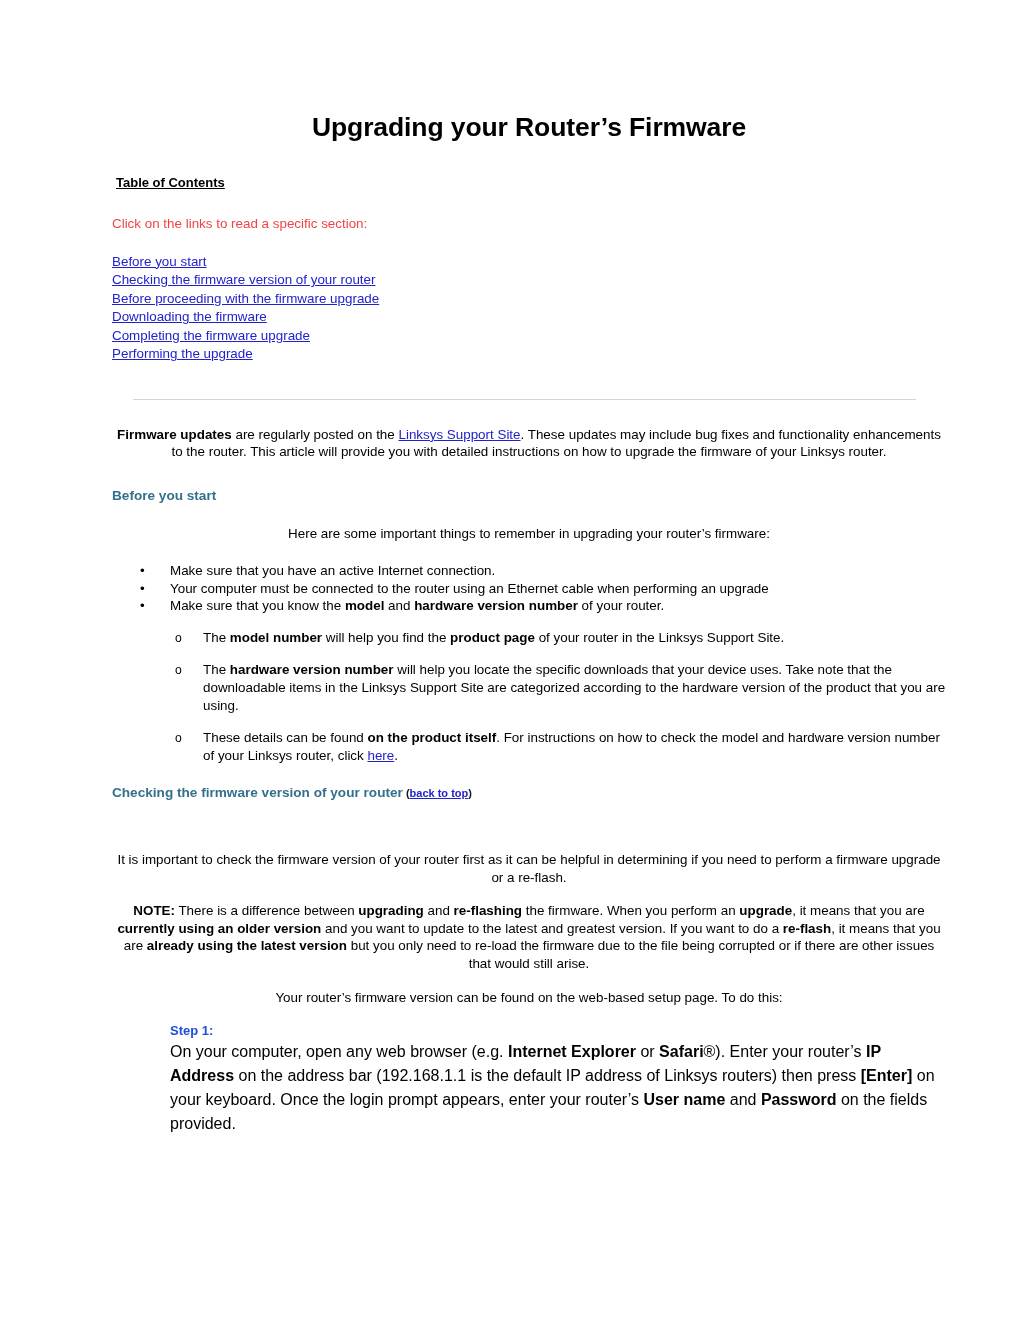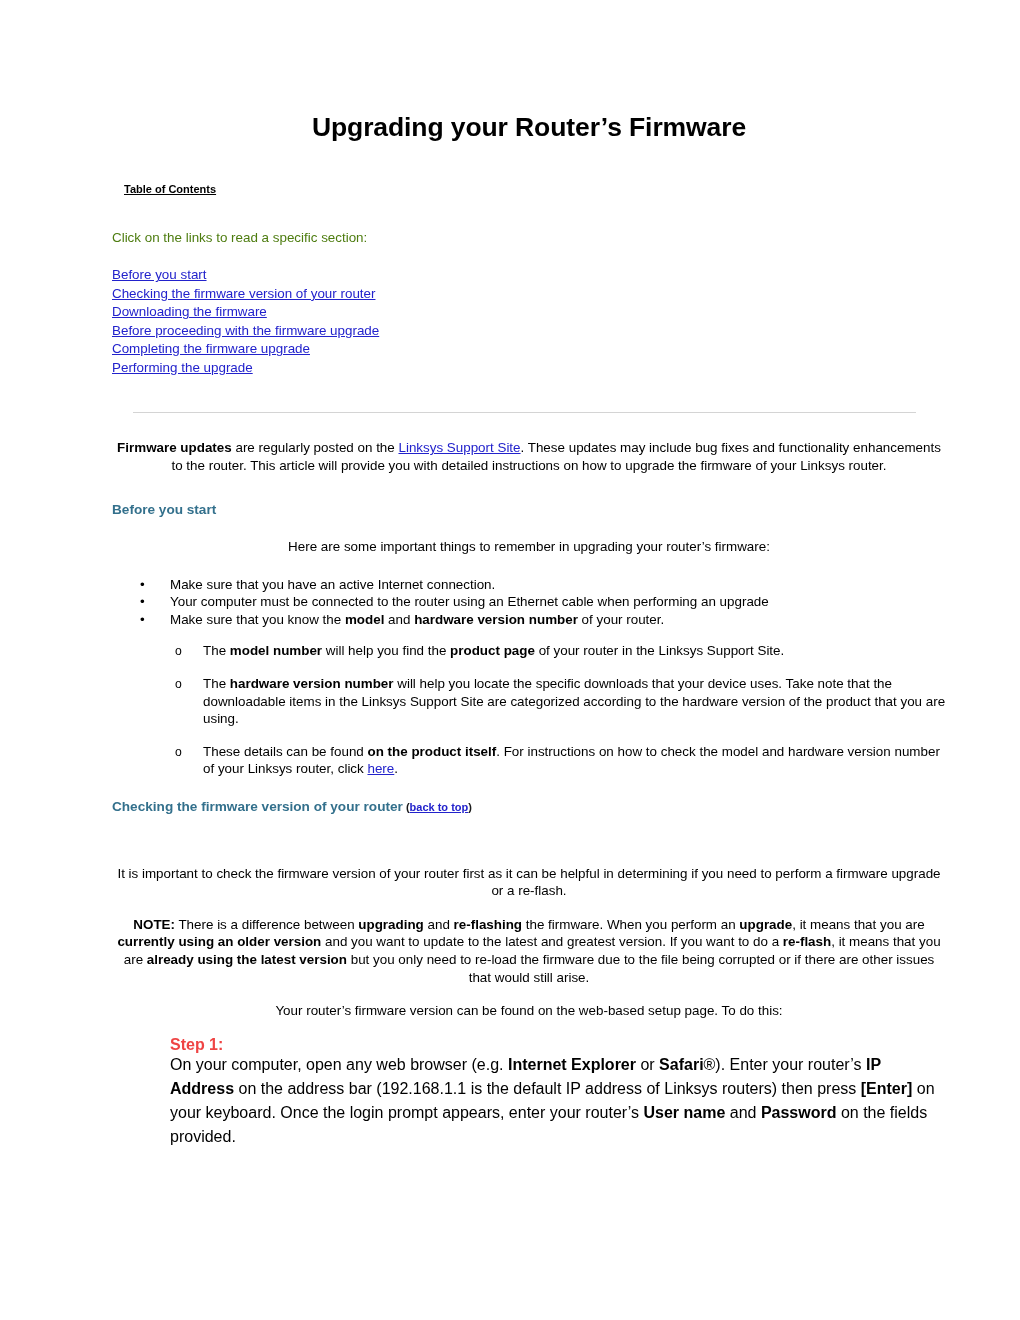--- a/index.html
+++ b/index.html
@@ -34,34 +34,34 @@
     text-align: center;
     letter-spacing: -0.1px;
     margin: 0;
     padding-top: 112px;
     line-height: 1.15;
     color: #000;
   }
 
   
   .toc-heading {
-    font-size: 11px;
+    font-size: 13px;
     font-weight: bold;
     text-decoration: underline;
-    margin: 12px;
+    margin: 4px;
     padding-top: 29px;
     line-height: 1.2;
     color: #000;
   }
   .toc-intro {
     font-size: 13.4px;
     line-height: 1.25;
     margin: 0;
     padding-top: 21px;
-    color: #4d7c0f;
+    color: #ef4444;
   }
   .toc-list {
     margin: 0;
     padding: 0;
     list-style: none;
     padding-top: 19px;
   }
   .toc-list li {
     line-height: 17.5px;
   }
@@ -153,23 +153,23 @@
     top: 0;
     font-size: 12.2px;
     line-height: 18.4px;
   }
 
   
   .step-block {
     padding-left: 58px;
   }
   .step-label {
-    font-size: 16px;
-    font-weight: bold;
-    color: #ef4444;
+    font-size: 13px;
+    font-weight: bold;
+    color: #1d4ed8;
     line-height: 17.6px;
     margin: 0;
   }
   .step-body {
     font-size: 16px;
     line-height: 24px;
     margin: 0;
     color: #000;
   }
   b { font-weight: bold; }
@@ -182,22 +182,22 @@
 
     <h1 class="doc-title">Upgrading your Router’s Firmware</h1>
 
     <h2 class="toc-heading">Table of Contents</h2>
 
     <p class="toc-intro">Click on the links to read a specific section:</p>
 
     <ul class="toc-list">
       <li><a class="link" href="#">Before you start</a></li>
       <li><a class="link" href="#">Checking the firmware version of your router</a></li>
+      <li><a class="link" href="#">Before proceeding with the firmware upgrade</a></li>
       <li><a class="link" href="#">Downloading the firmware</a></li>
-      <li><a class="link" href="#">Before proceeding with the firmware upgrade</a></li>
       <li><a class="link" href="#">Completing the firmware upgrade</a></li>
       <li><a class="link" href="#">Performing the upgrade</a></li>
     </ul>
 
     <hr class="divider">
 
     <div class="sp-26"></div>
 
     <p class="body">
       <b>Firmware updates</b><span> are regularly posted on the </span><a class="link" href="#">Linksys Support Site</a><span>.  These updates may include bug fixes and functionality enhancements to the router.  This article will provide you with detailed instructions on how to upgrade the firmware of your Linksys router.</span>

